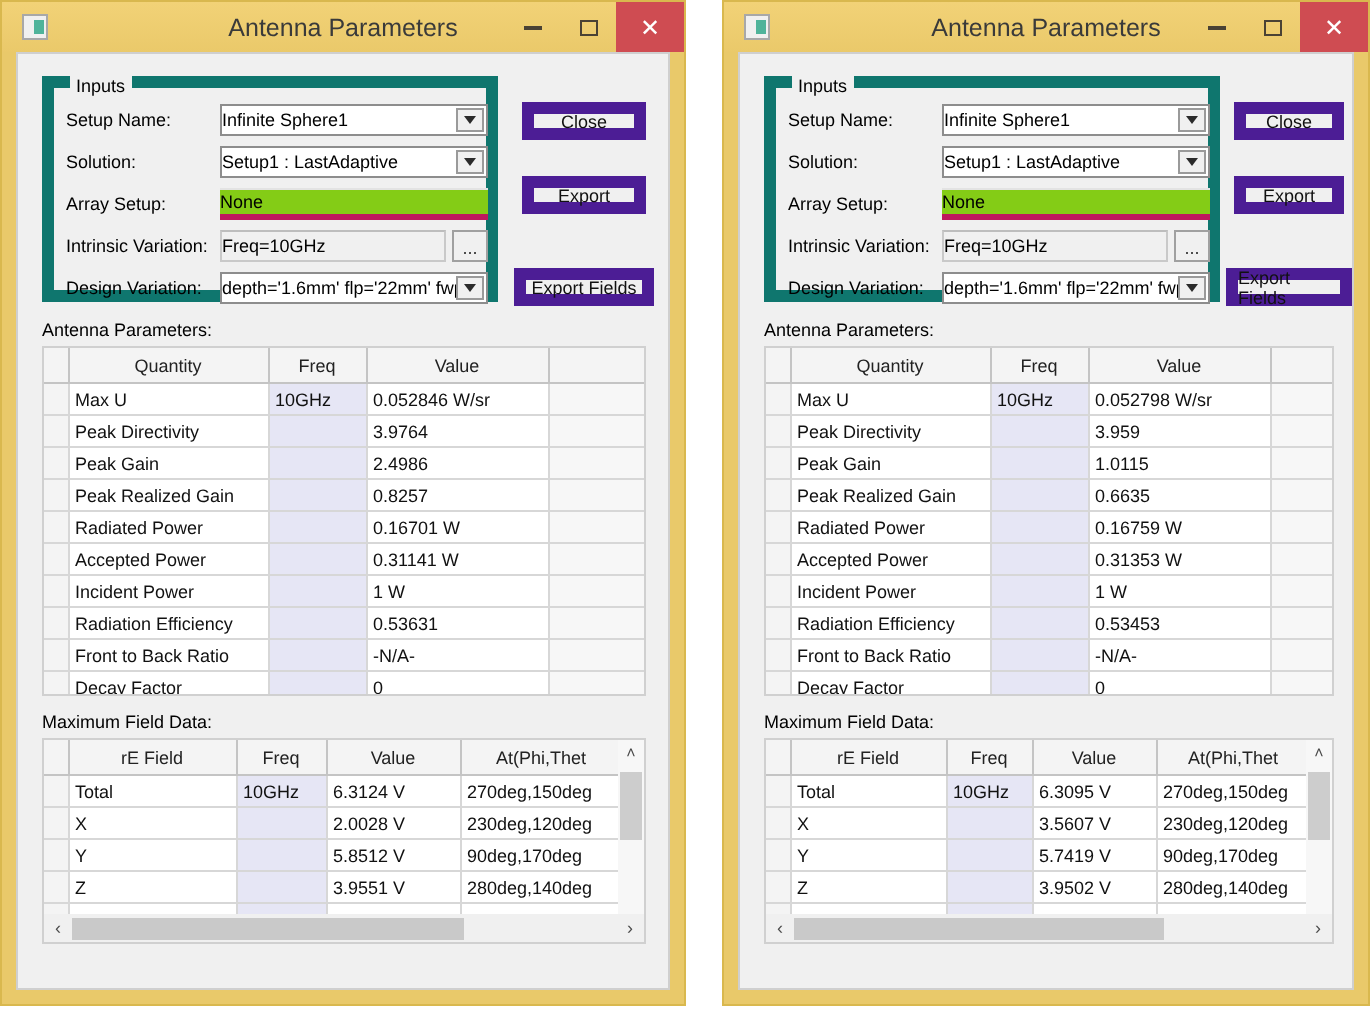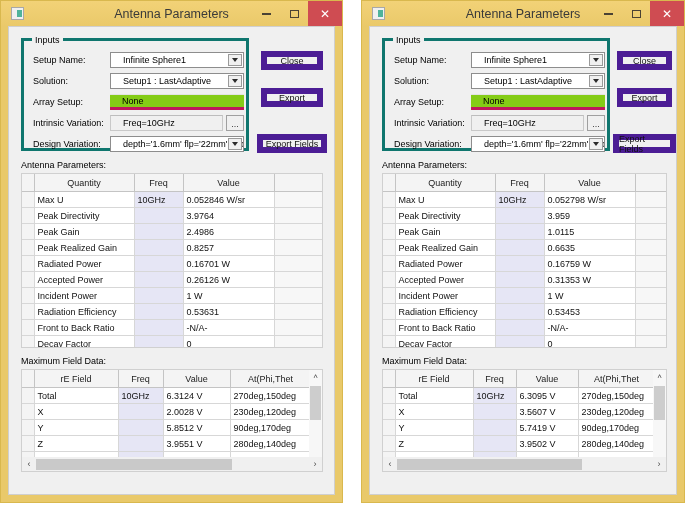--- a/index.html
+++ b/index.html
@@ -69,21 +69,21 @@
     background:#f0f0f0;
     box-sizing:border-box;
     border:1px solid #cfcfcf;
   }
   .dlg-left .dlg-body{left:7px;top:25px;right:7px;bottom:7px;}
   .dlg-right .dlg-body{left:7px;top:25px;right:7px;bottom:7px;}
 
   
   .groupbox{
     position:absolute;
-    border:3px solid #0f766e;
+    border:6px solid #0f766e;
     box-sizing:border-box;
   }
   .groupbox > .gb-title{
     position:absolute;
     top:-6px;left:8px;
     background:#f0f0f0;
     padding:0 3px;
     font-size:9px;
   }
   .rowlabel{
@@ -93,21 +93,21 @@
   }
   .field{
     position:absolute;
     box-sizing:border-box;
     background:#fff;
     border:1px solid #8d8d8d;
     height:16px;
     display:flex;
     align-items:center;
     font-size:9px;
-    padding-left:12px;
+    padding-left:0;
     overflow:hidden;
     white-space:nowrap;
   }
   .field.readonly{
     background:#84cc16;
     border:none;
     border-bottom:3px solid #be185d;
     border-top:1px solid #e3e3e3;
   }
   .field.flat{
@@ -348,21 +348,21 @@
               <td class="rowhdr"></td>
               <td>Radiated Power</td>
               <td class="freqcol"></td>
               <td>0.16701 W</td>
               <td class="blankcol"></td>
             </tr>
             <tr>
               <td class="rowhdr"></td>
               <td>Accepted Power</td>
               <td class="freqcol"></td>
-              <td>0.26126 W</td>
+              <td>0.31141 W</td>
               <td class="blankcol"></td>
             </tr>
             <tr>
               <td class="rowhdr"></td>
               <td>Incident Power</td>
               <td class="freqcol"></td>
               <td>1 W</td>
               <td class="blankcol"></td>
             </tr>
             <tr>

